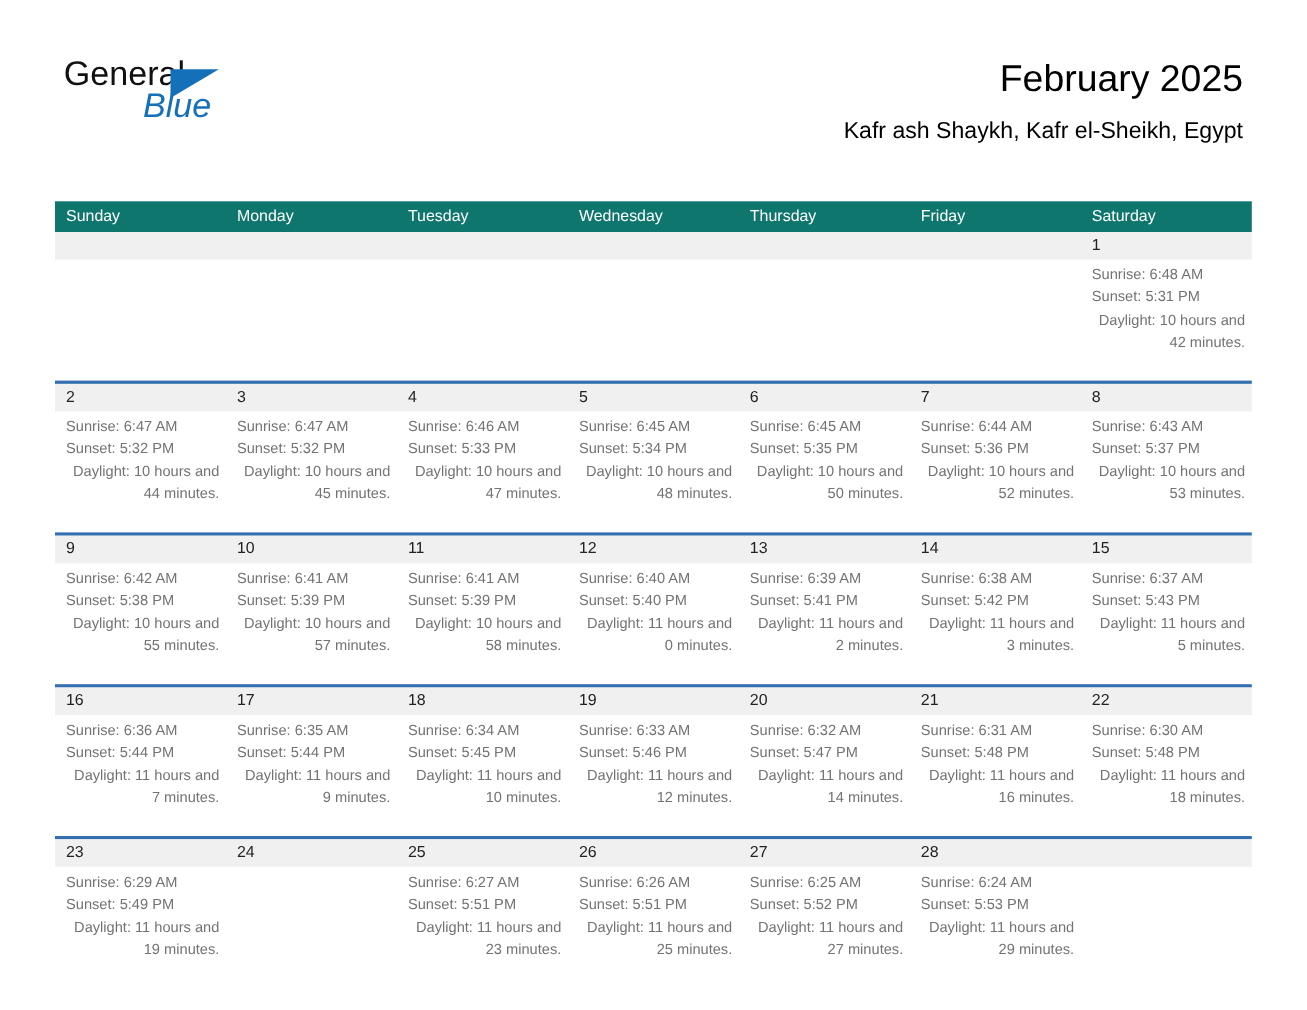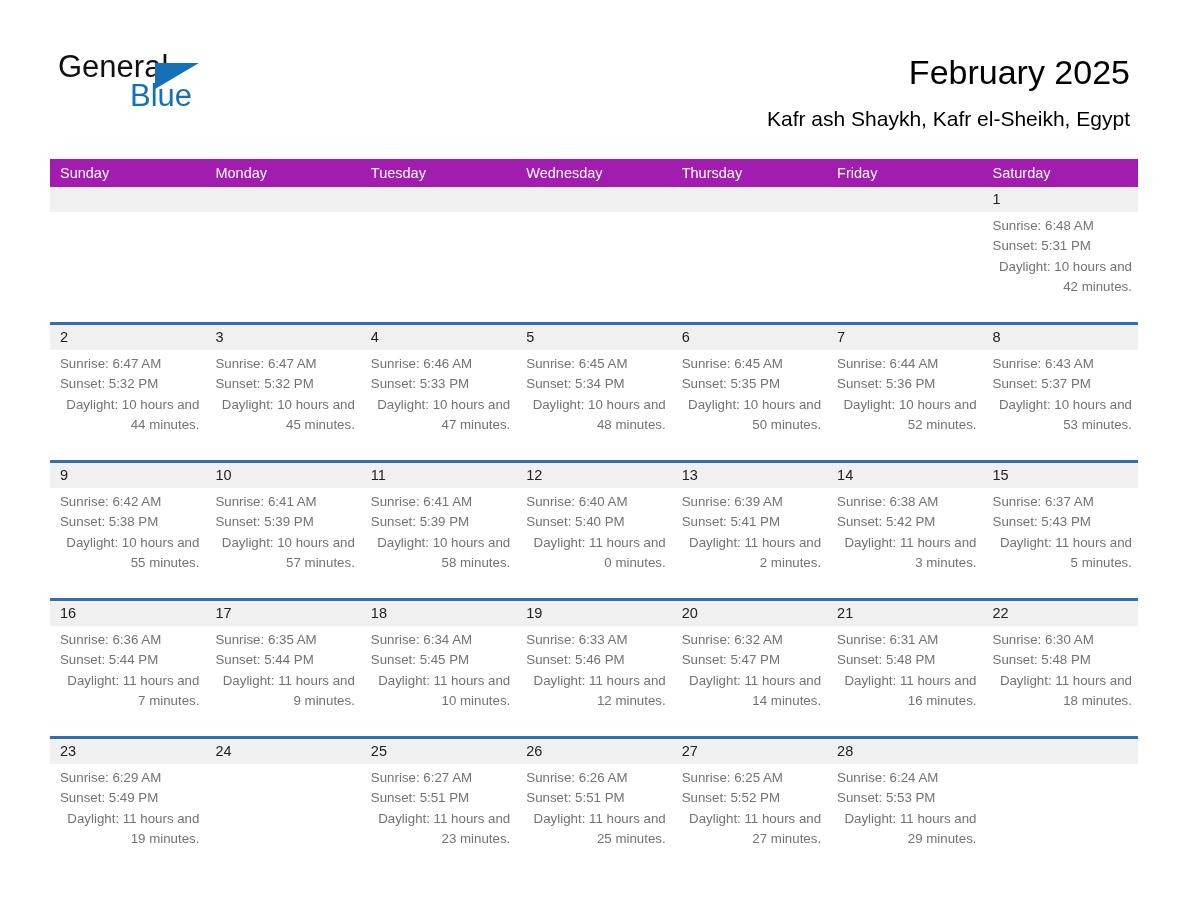--- a/index.html
+++ b/index.html
@@ -45,20 +45,21 @@
     display: block;
   }
   .brand-blue {
     font-size: 31px;
     line-height: 32px;
     color: #1470b8;
     font-family: "Liberation Sans", sans-serif;
     display: block;
     margin-left: 72px;
     margin-top: -4px;
+    font-style: italic;
   }
   .brand-triangle {
     position: absolute;
     left: 97px;
     top: 13px;
     width: 0;
     height: 0;
     border-left: 44px solid #1470b8;
     border-bottom: 26px solid transparent;
   }
@@ -88,22 +89,23 @@
 
   
   .calendar {
     position: absolute;
     left: 50px;
     top: 159px;
     width: 1088px;
   }
   .weekday-header {
     display: flex;
-    background: #a21caf;
+    background: #0f766e;
     height: 28px;
+    margin-top: 24px;
   }
   .weekday-cell {
     flex: 1 1 0;
     color: #ffffff;
     font-size: 14.5px;
     line-height: 28px;
     padding-left: 10px;
     box-sizing: border-box;
     white-space: nowrap;
   }

